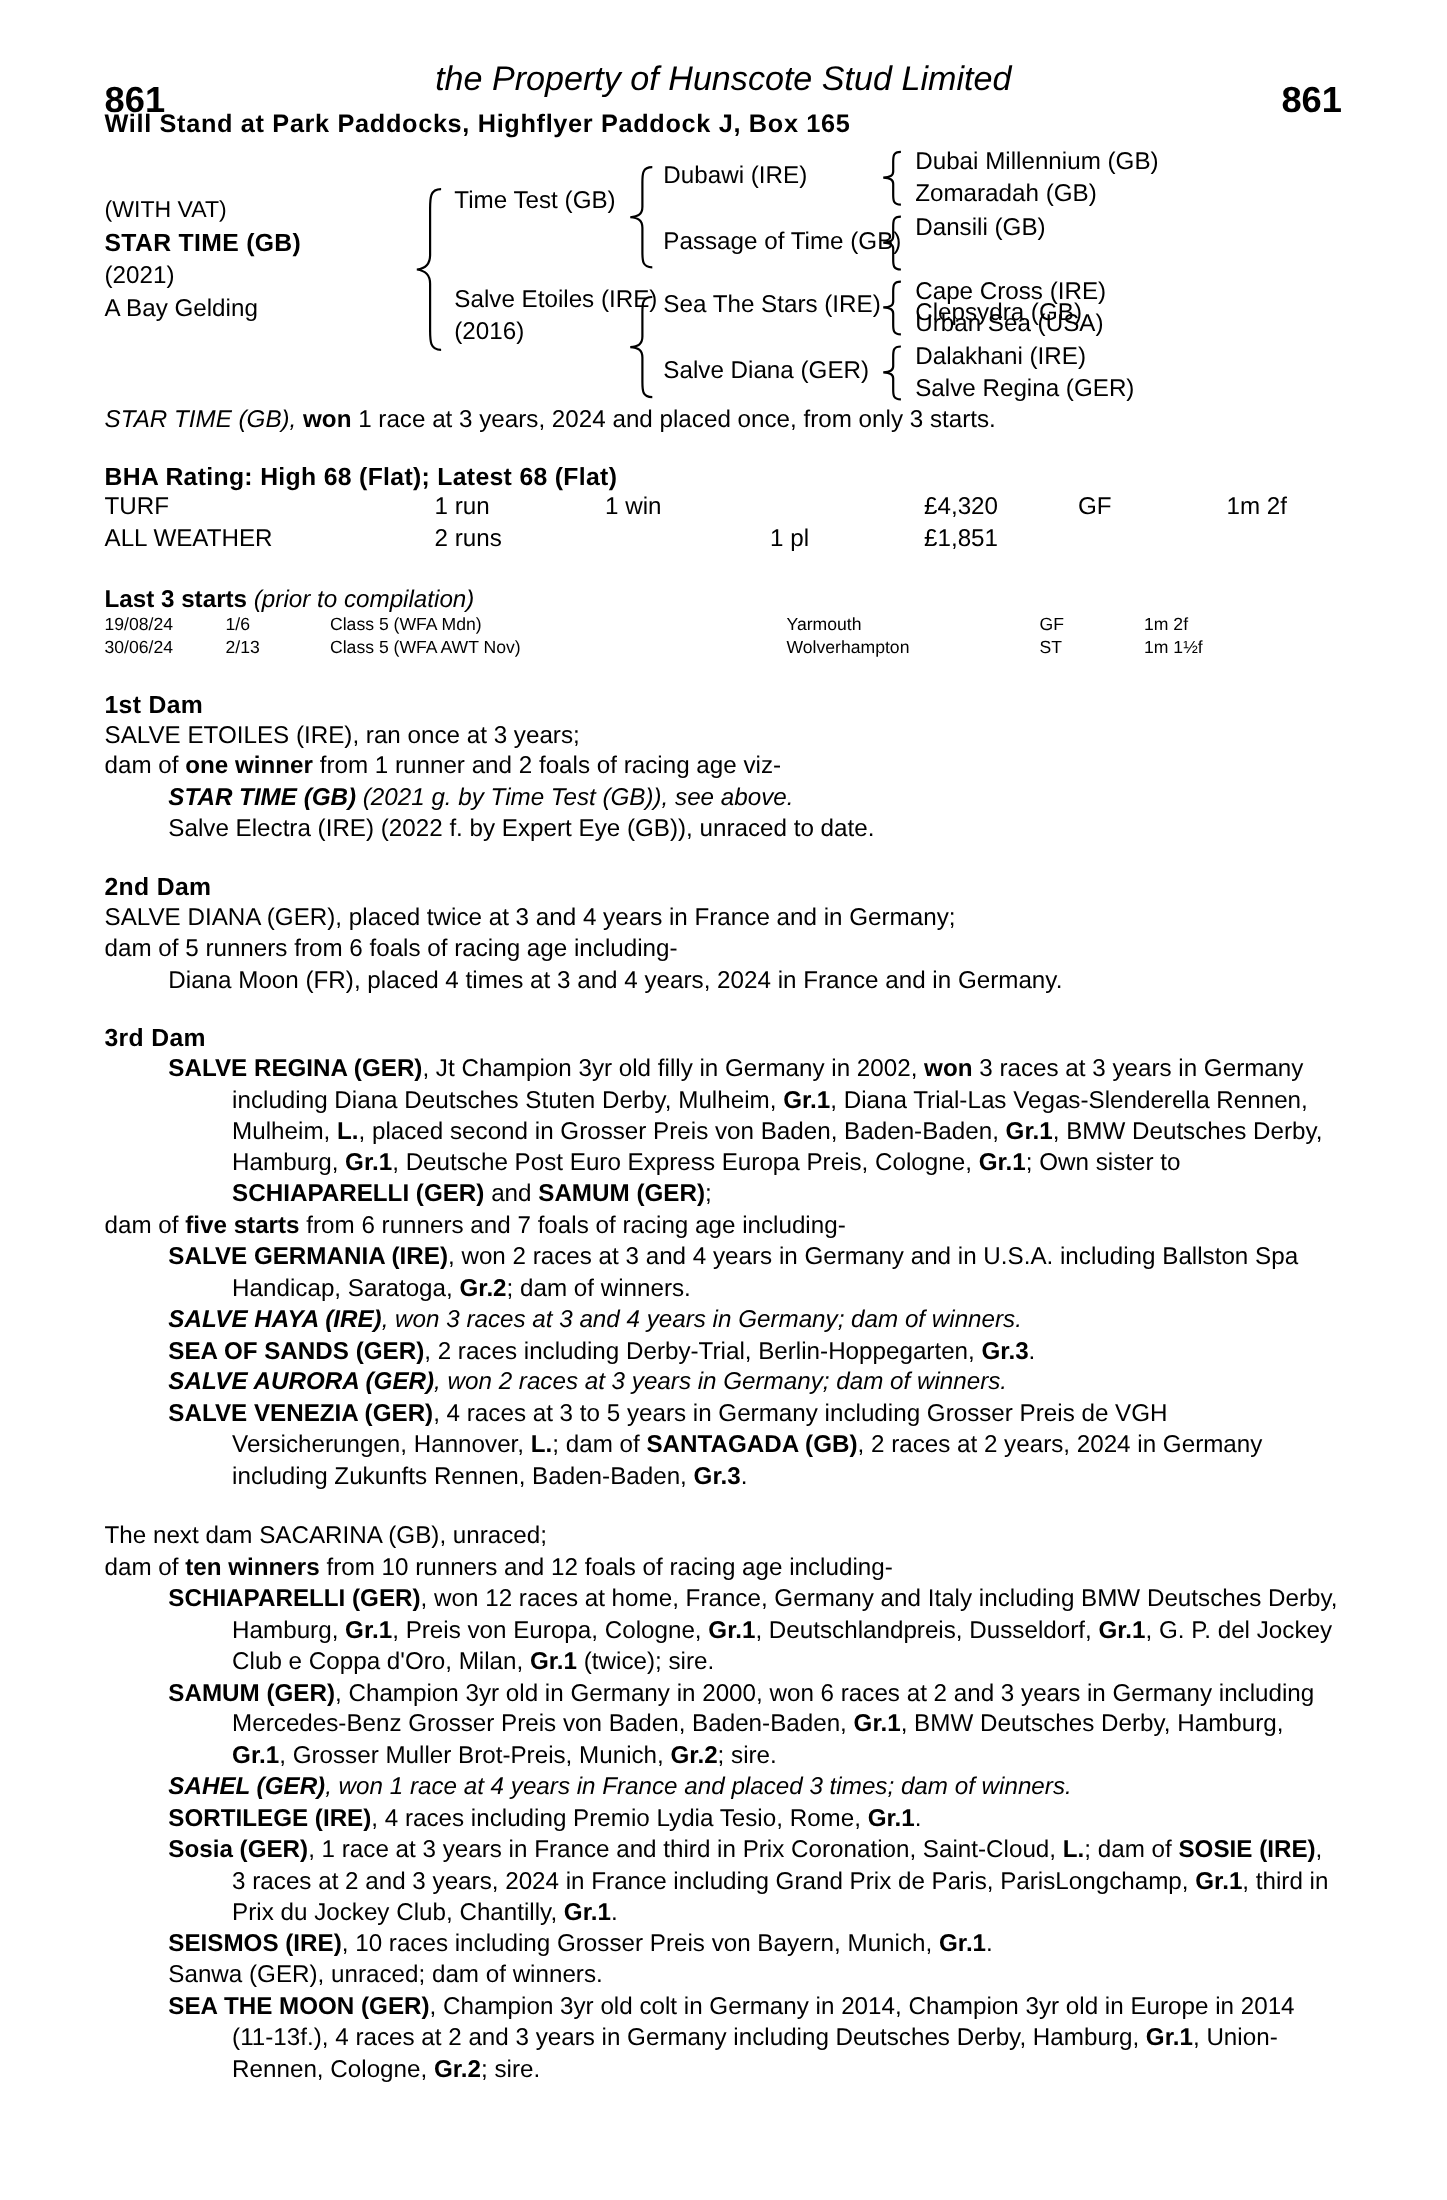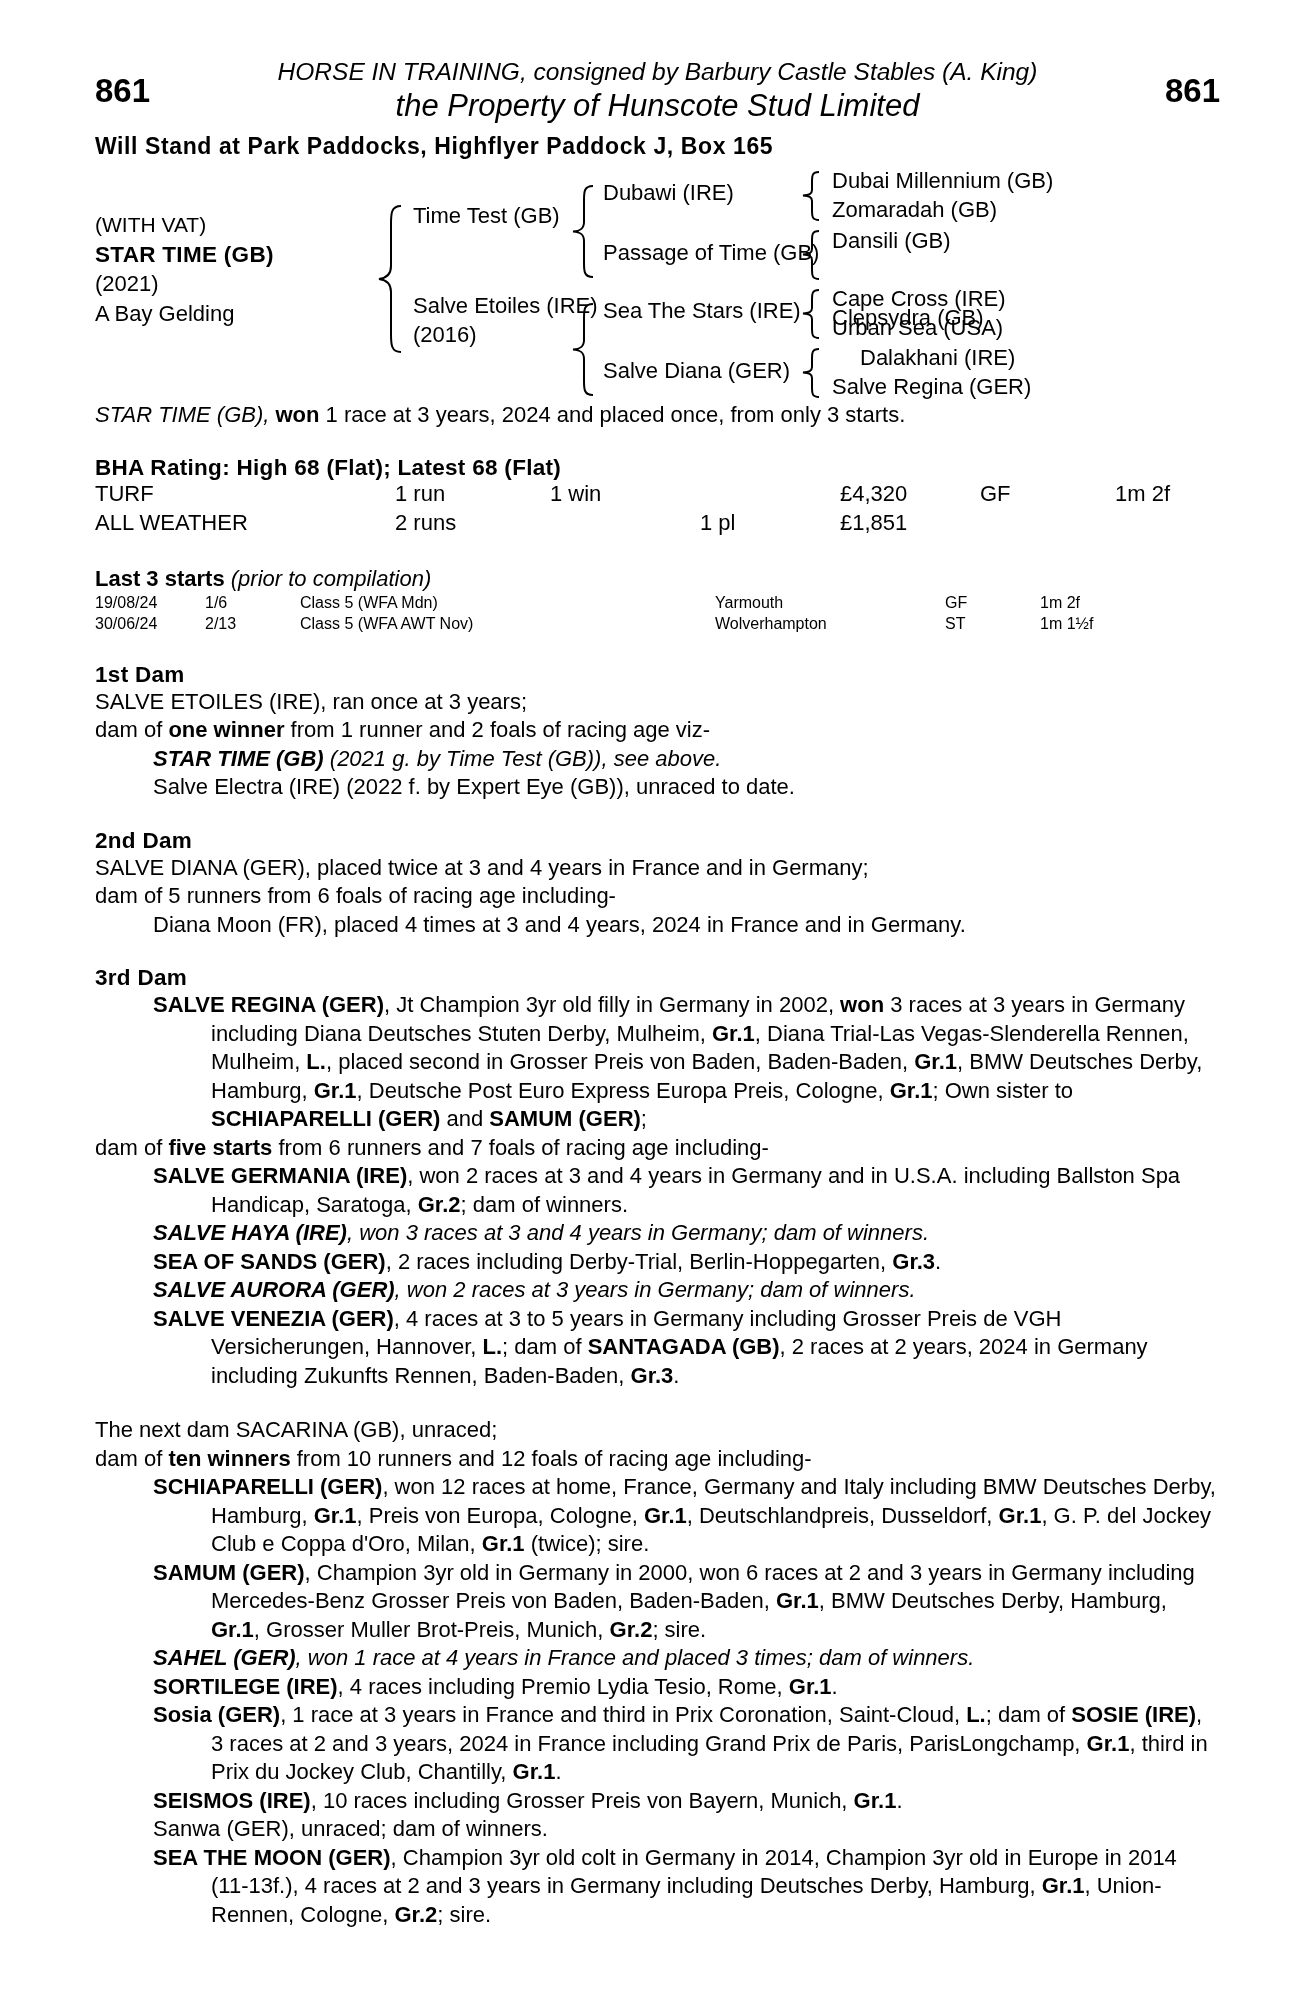--- a/index.html
+++ b/index.html
@@ -85,21 +85,21 @@
   .g2b { left: 508px; top: 72px; }
   .g2c { left: 508px; top: 130px; }
   .g2d { left: 508px; top: 190px; }
   
   .g3a { left: 737px; top: 0px; }
   .g3b { left: 737px; top: 29px; }
   .g3c { left: 737px; top: 60px; }
   .g3d { left: 737px; top: 89px; margin-top: 48px; }
   .g3e { left: 737px; top: 118px; }
   .g3f { left: 737px; top: 147px; }
-  .g3g { left: 737px; top: 177px; margin-left: 28px; }
+  .g3g { left: 737px; top: 177px; }
   .g3h { left: 737px; top: 206px; }
 
   
   svg.br { position: absolute; }
 
   
   .sec { margin-top: 26px; }
   .line { font-size: 22px; line-height: 28.5px; }
   .it { font-style: italic; }
   .bd { font-weight: bold; }
@@ -128,21 +128,20 @@
   p { margin: 0; }
 </style>
 </head>
 <body>
 
 <div class="page">
 
   <div class="hdr">
     <div class="lot-left">861</div>
     <div class="lot-right">861</div>
-    <div class="hdr-line1">HORSE IN TRAINING, consigned by Barbury Castle Stables (A. King)</div>
     <div class="hdr-line2">the Property of Hunscote Stud Limited</div>
   </div>
 
   <div class="standline">Will Stand at Park Paddocks, Highflyer Paddock J, Box 165</div>
 
   <div class="ped">
 
     <svg class="br" style="left:282px; top:38px;" width="26" height="150" viewBox="0 0 26 150">
       <path d="M24 2 C14 2 14 10 14 20 L14 62 C14 70 10 74 2 75 C10 76 14 80 14 88 L14 130 C14 140 14 148 24 148" fill="none" stroke="#000" stroke-width="2"></path>
     </svg>

